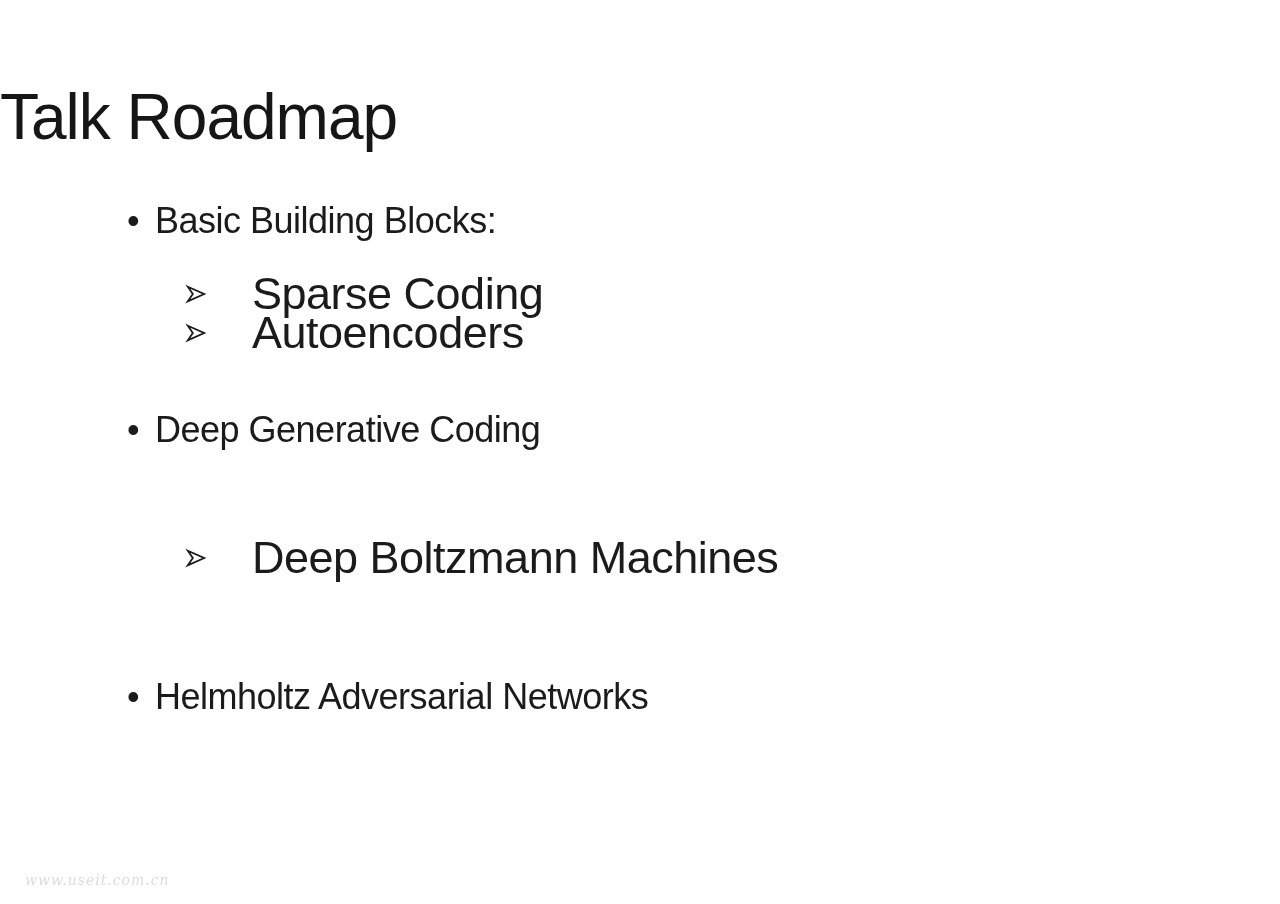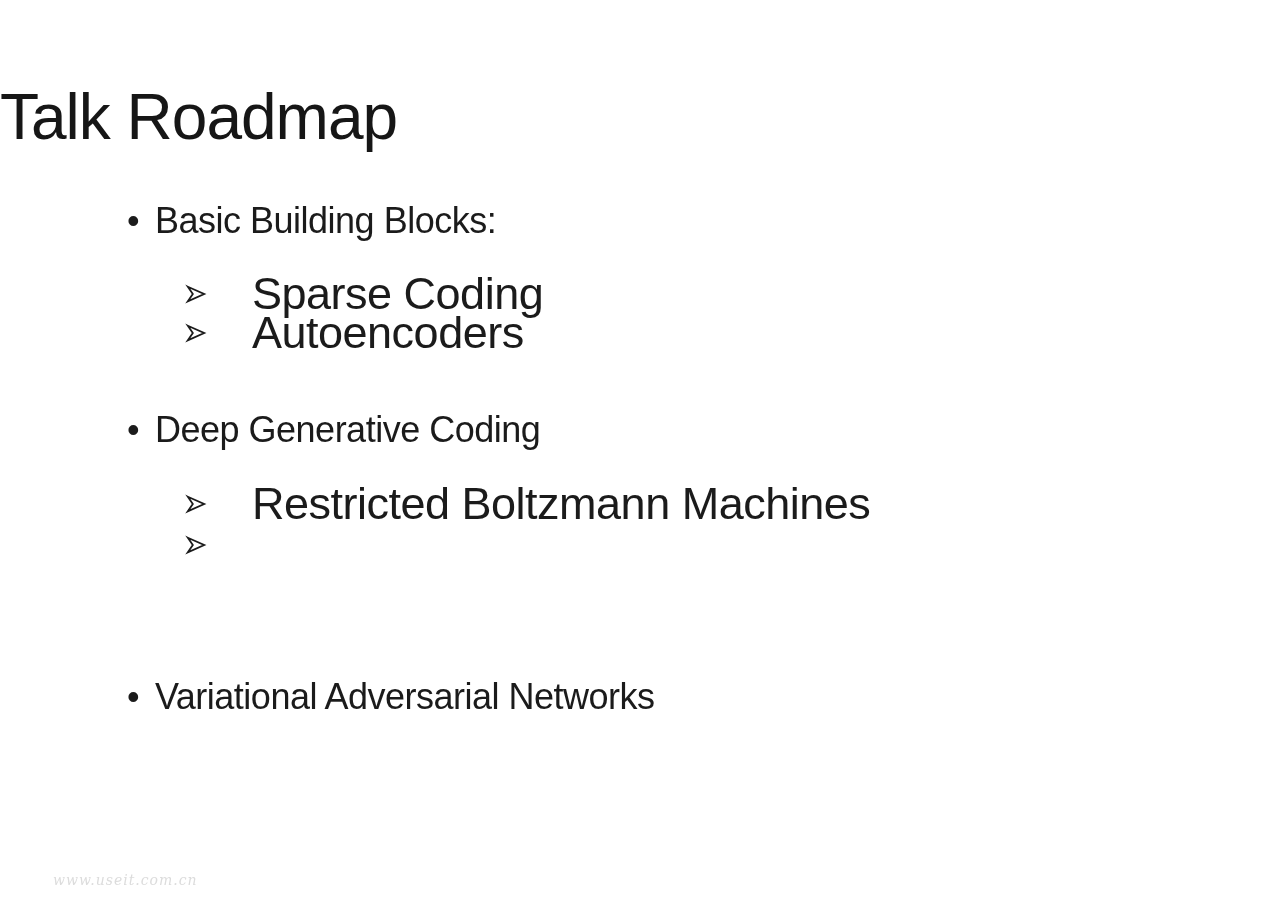--- a/index.html
+++ b/index.html
@@ -62,21 +62,20 @@
     display: block;
   }
   .watermark {
     left: 25px;
     top: 873px;
     font-size: 14px;
     font-style: italic;
     letter-spacing: 1px;
     color: #dcdcdc;
     font-family: "DejaVu Serif", serif;
-    margin-left: 28px;
   }
 </style>
 </head>
 <body>
 
 <div class="slide">
 
   <div class="line title">Talk Roadmap</div>
 
   <div class="line l1" style="top:203px">
@@ -100,38 +99,31 @@
       </svg>
     </span>
     <span>Autoencoders</span>
   </div>
 
   <div class="line l1" style="top:412px">
     <span class="dot">•</span>
     <span>Deep Generative Coding</span>
   </div>
 
-  <div class="line l2" style="top:481px">
-    <span class="arrowbox">
-      <svg width="22" height="20" viewBox="0 0 24 22" xmlns="http://www.w3.org/2000/svg">
-        <path d="M3 3 L21 11 L3 19 L8.5 11 Z" fill="#ffffff" stroke="#1b1b1b" stroke-width="2" stroke-linejoin="miter"></path>
-      </svg>
-    </span>
-    <span>Restricted Boltzmann Machines</span>
-  </div>
 
   <div class="line l2" style="top:535px">
     <span class="arrowbox">
       <svg width="22" height="20" viewBox="0 0 24 22" xmlns="http://www.w3.org/2000/svg">
         <path d="M3 3 L21 11 L3 19 L8.5 11 Z" fill="#ffffff" stroke="#1b1b1b" stroke-width="2" stroke-linejoin="miter"></path>
       </svg>
     </span>
+    <span>Deep Boltzmann Machines</span>
   </div>
 
 
   <div class="line l1" style="top:679px">
     <span class="dot">•</span>
-    <span>Variational Adversarial Networks</span>
+    <span>Helmholtz Adversarial Networks</span>
   </div>
 
   <div class="line watermark">www.useit.com.cn</div>
 
 </div>
 
 </body></html>

